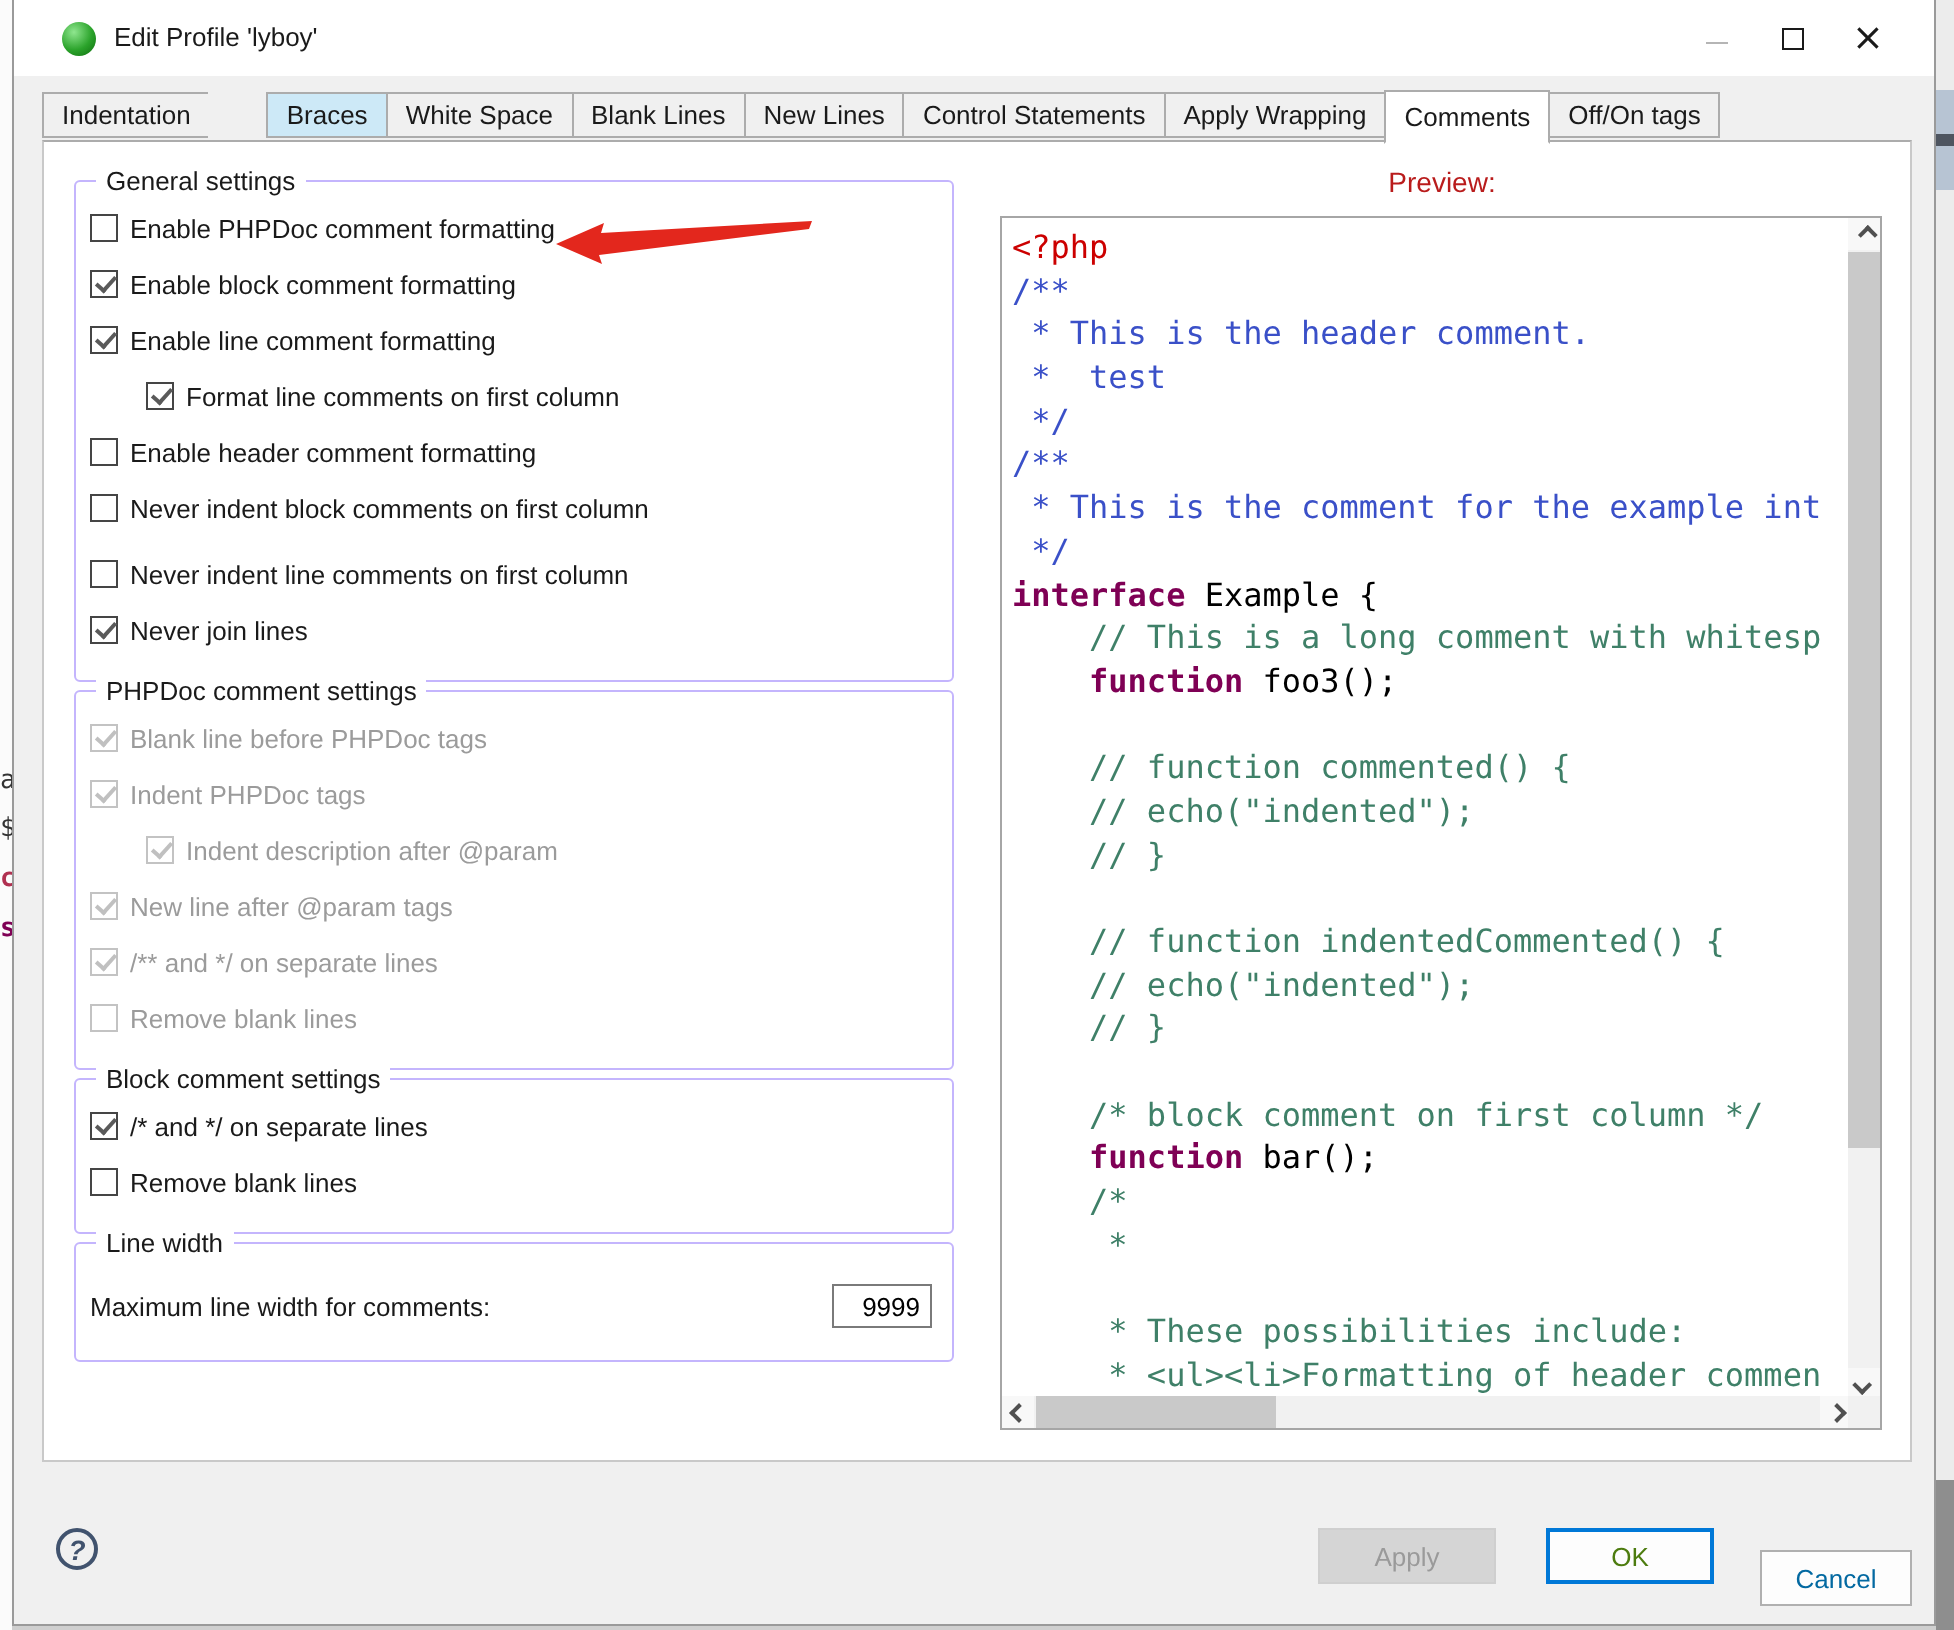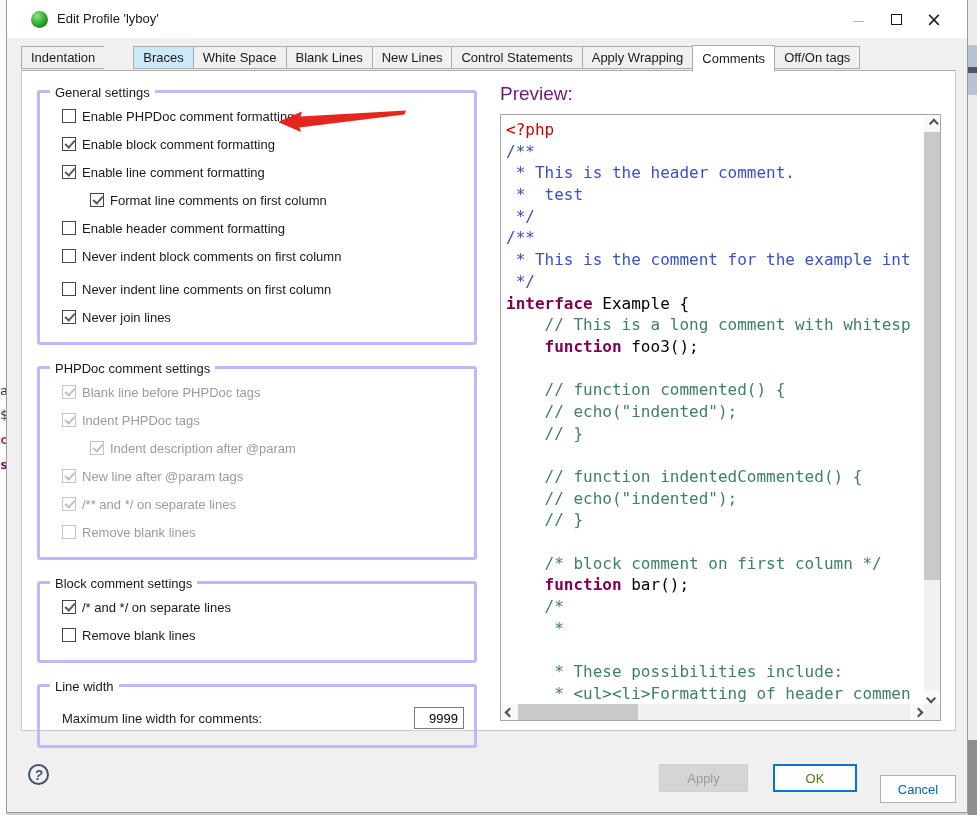--- a/index.html
+++ b/index.html
@@ -36,40 +36,40 @@
   .tab:last-child { border-right:1px solid #acacac; }
   .tab.hover { background:#cde9f7;margin-left:29px; }
   .tab.active { height:27px; background:#ffffff; border-right:1px solid #acacac; margin-bottom:-1px; border-bottom:1px solid #ffffff; z-index:4; }
   .tab.active + .tab { border-left:none; }
 
   
   .panel { position:absolute; left:14px; top:70px; width:935px; height:661px; background:#ffffff; border:1px solid #c9c9c9; border-top:1px solid #acacac; }
 
   
   .groups-col { position:absolute; left:15px; top:19px; width:440px; }
-  .group { position:relative; border:3px solid #c4b5fd; border-radius:3px; padding:14px 10px 6px 22px; margin-bottom:21px; }
+  .group { position:relative; border:1px solid #c4b5fd; border-radius:3px; padding:14px 10px 6px 7px; margin-bottom:4px; }
   .group .legend { position:absolute; top:-8px; left:10px; background:#ffffff; padding:0 5px; font-size:13px; color:#1a1a1a; white-space:nowrap; }
   .row { display:flex; align-items:center; margin-bottom:10px; min-height:18px; }
   .row.gap { margin-top:15px; }
   .row.ind { margin-left:28px; }
   .cb { width:14px; height:14px; border:1px solid #454545; background:#fff; margin-right:6px; position:relative; flex:none; }
   .cb.checked::after { content:""; position:absolute; left:2px; top:2px; width:8px; height:4px;
     border-left:2px solid #5a5a5a; border-bottom:2px solid #5a5a5a; transform:rotate(-48deg); }
   .cb.disabled { border-color:#c3c3c3; }
   .cb.disabled.checked::after { border-color:#c0c0c0; }
   .row .lbl { font-size:13px; color:#1a1a1a; white-space:nowrap; }
   .row.disabled .lbl { color:#9b9b9b; }
   .field-row { display:flex; align-items:center; justify-content:space-between; margin:6px 0 10px 0; }
   .field-row .lbl { font-size:13px; color:#1a1a1a; }
   .num-input { width:50px; height:22px; border:1px solid #7a7a7a; background:#fff; font-size:13px; color:#000;
     display:flex; align-items:center; justify-content:flex-end; padding-right:5px; }
 
   
   .preview-col { position:absolute; left:478px; top:12px; width:442px; }
-  .preview-label { font-size:19px; color:#701a75; margin-bottom:9px; }
+  .preview-label { font-size:14px; color:#b91c1c; margin-bottom:9px;text-align:center; }
   .preview-box { position:relative; width:441px; height:607px; border:1px solid #a6a6a6; background:#ffffff; overflow:hidden;text-decoration:underline; }
   .code { position:absolute; left:5px; top:4px; right:17px; bottom:17px; overflow:hidden;
     font-family:"DejaVu Sans Mono", monospace; font-size:16px; line-height:21.7px; white-space:pre; }
   .cl { height:21.7px; }
   .c-red { color:#cc0000; }
   .c-blue { color:#3a50c8; }
   .c-green { color:#3f8068; }
   .c-kw { color:#7f0055; font-weight:bold; }
   .c-plain { color:#000000; }
 

